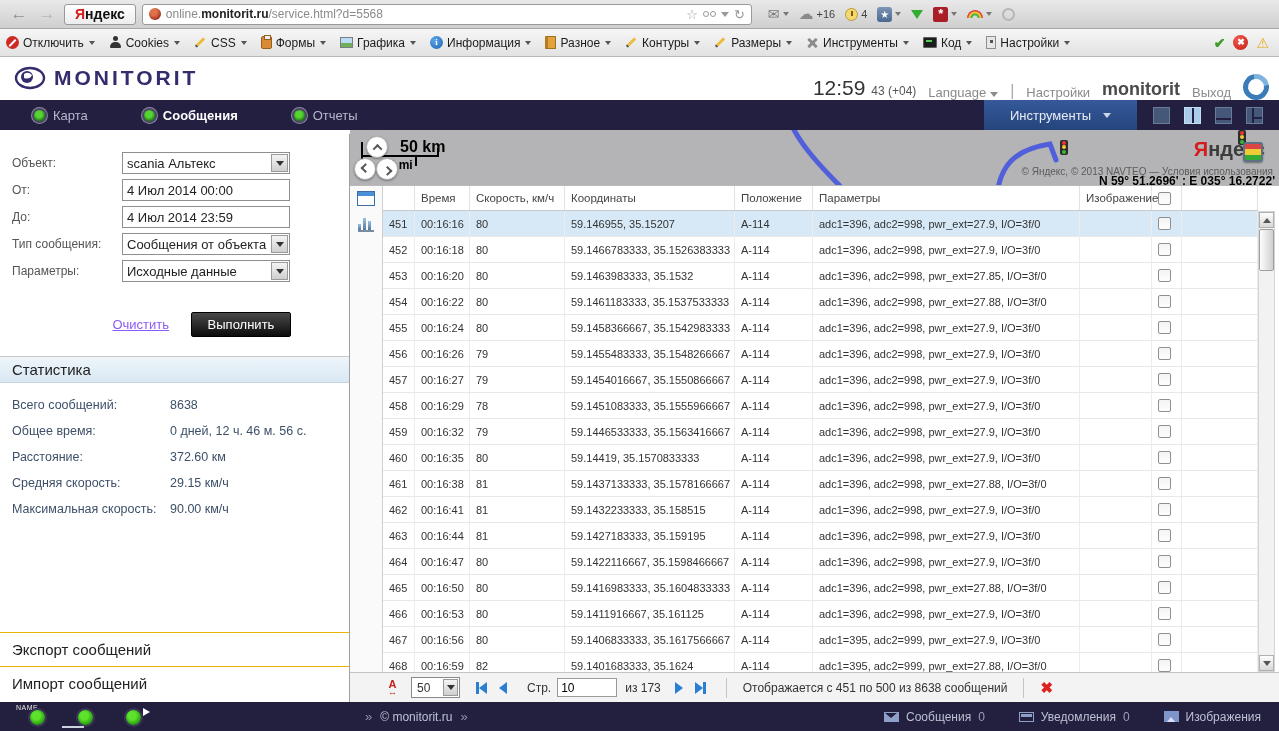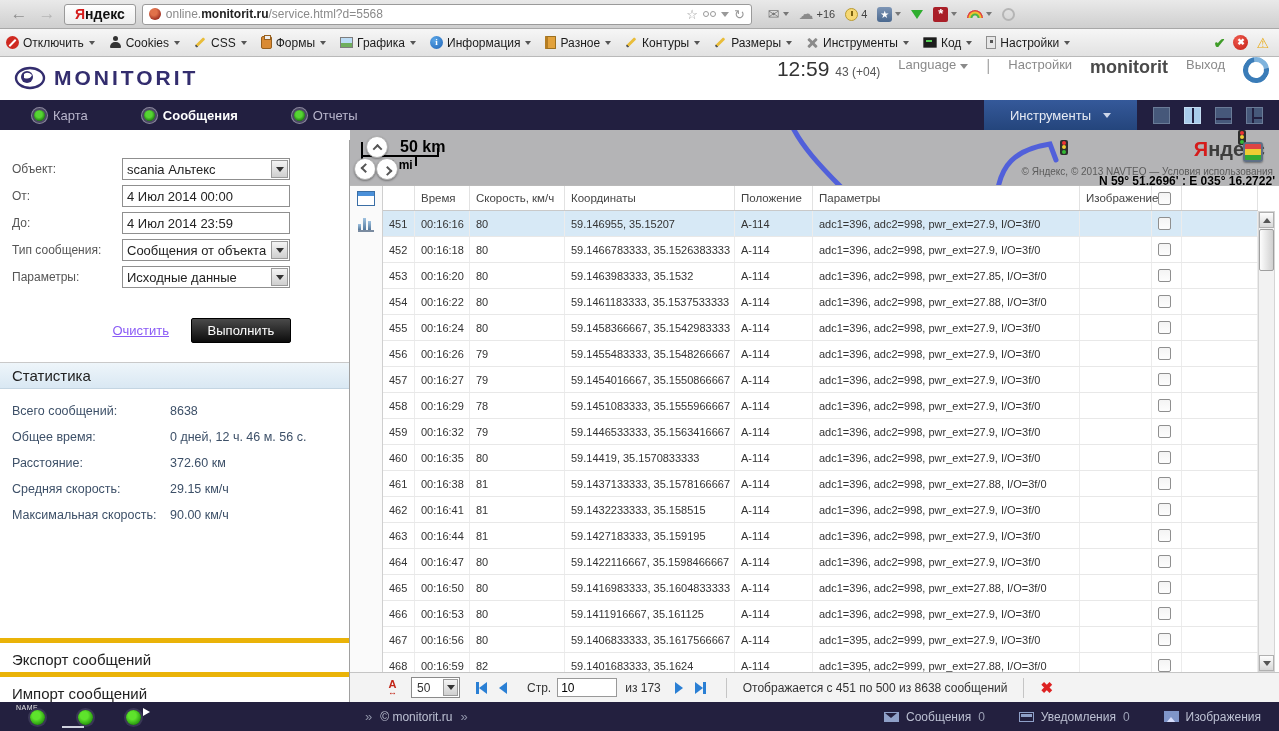--- a/index.html
+++ b/index.html
@@ -69,21 +69,21 @@
   .i-settings:after { content:""; position:absolute; left:3px; top:3px; width:3px; height:3px; background:#555; }
   .dt-status { display:flex; gap:8px; align-items:center; padding-right:4px; }
   .st-ok { color:#3f9c28; font-size:14px; font-weight:bold; }
   .st-err { width:15px; height:15px; border-radius:50%; background:radial-gradient(circle at 35% 30%, #f05a4e, #c21f14); color:#fff; font:bold 9px/15px "Liberation Sans",sans-serif; text-align:center; }
   .st-warn { color:#e8a80f; font-size:14px; }
 
   
   .app-header { position:absolute; left:0; top:57px; width:1279px; height:43px; background:#fff; }
   .logo-wrap { position:absolute; left:14px; top:7px; display:flex; align-items:center; gap:6px; }
   .logo-text { font-size:21px; font-weight:bold; letter-spacing:3px; color:#332d6e; }
-  .hdr-right { position:absolute; right:10px; top:0; height:43px; display:flex; align-items:flex-start; gap:18px; }
+  .hdr-right { position:absolute; right:10px; top:0; height:43px; display:flex; align-items:flex-end; gap:12px; }
   .hdr-time { font-size:21px; color:#333; }
   .hdr-time small { font-size:12px; color:#555; font-weight:normal; }
   .hdr-link { font-size:13px; color:#8a8a8a; }
   .hdr-sep { color:#aaa; }
   .hdr-user { font-size:18px; font-weight:bold; color:#4a4a4a; }
   .hdr-caret { width:0; height:0; border-left:4px solid transparent; border-right:4px solid transparent; border-top:5px solid #8a8a8a; display:inline-block; margin-left:4px; }
   .hdr-logo2 { width:26px; height:26px; border-radius:50%; border:5px solid #3a7cb8; border-top-color:#7fb3dd; transform:rotate(35deg); }
 
   
   .nav-bar { position:absolute; left:0; top:100px; width:1279px; height:30px; background:#221f40; display:flex; align-items:center; }
@@ -96,41 +96,41 @@
   .tools-btn .hdr-caret { border-top-color:#cdd6ea; }
   .layout-icons { display:flex; align-items:center; gap:14px; padding:0 16px; }
   .lay { width:17px; height:17px; border:1px solid #6a7b97; background:#46587a; position:relative; }
   .lay.active { background:#a9cceb; border-color:#c4ddf2; }
   .lay.v-split:after { content:""; position:absolute; left:7px; top:0; width:2px; height:15px; background:#221f40; }
   .lay.h-split:after { content:""; position:absolute; left:0; top:10px; width:15px; height:2px; background:#221f40; }
   .lay.mix:before { content:""; position:absolute; left:5px; top:0; width:2px; height:15px; background:#221f40; }
   .lay.mix:after { content:""; position:absolute; left:7px; top:9px; width:8px; height:2px; background:#221f40; }
 
   
-  .sidebar { position:absolute; left:0; top:140px; width:350px; height:572px; background:#fff; border-right:1px solid #a0a0a0; }
+  .sidebar { position:absolute; left:0; top:134px; width:350px; height:572px; background:#fff; border-right:1px solid #a0a0a0; }
   .form-area { position:absolute; left:0; top:0; right:0; height:222px; padding:18px 12px 0 12px; }
   .form-row { display:flex; align-items:center; height:22px; margin-bottom:5px; }
   .form-label { width:110px; font-size:12px; color:#555; }
   .w-input { width:168px; height:22px; border:1px solid #8f8f8f; background:#fff; font-size:13px; color:#222; padding:0 4px; font-family:"Liberation Sans",sans-serif; }
   .w-select { width:168px; height:22px; border:1px solid #8f8f8f; background:#fff; display:flex; align-items:center; position:relative; }
   .w-select .sel-text { flex:1; font-size:13px; color:#222; padding-left:4px; white-space:nowrap; overflow:hidden; }
   .sel-arrow { width:17px; height:18px; margin:1px; background:linear-gradient(#f4f4f4,#cfcfcf); border:1px solid #9a9a9a; display:flex; align-items:center; justify-content:center; }
   .sel-arrow:after { content:""; width:0; height:0; border-left:4px solid transparent; border-right:4px solid transparent; border-top:5px solid #333; }
   .btn-row { display:flex; align-items:center; justify-content:flex-end; gap:22px; margin-top:30px; padding-right:46px; }
   .link { color:#8b5cf6; font-size:13px; text-decoration:underline; }
   .run-btn { width:100px; height:25px; background:linear-gradient(#4a4a4a,#0c0c0c); color:#fff; font-size:13px;
     border:1px solid #000; border-radius:2px; display:flex; align-items:center; justify-content:center; }
   .stats-area { position:absolute; left:0; top:222px; right:0; }
   .stats-title { height:27px; background:linear-gradient(#eef5fa,#d9e8f3); border-top:1px solid #c9c9c9; border-bottom:1px solid #c4d5e2;
     font-size:15px; color:#222; padding:4px 12px; }
   .stats-rows { padding:9px 12px; }
   .stat-row { display:flex; height:26px; align-items:center; font-size:12.5px; color:#3d5068; }
   .stat-label { width:158px; }
   .bottom-sections { position:absolute; left:0; right:0; bottom:6px; }
-  .section-hdr { border-top:5px solid #eab308; padding:8px 12px; font-size:15px; color:#222; height:34px; }
+  .section-hdr { border-top:1px solid #eab308; padding:8px 12px; font-size:15px; color:#222; height:34px; }
 
   
   .right-panel { position:absolute; left:350px; top:130px; width:929px; height:572px; background:#fff; }
   .map-strip { position:absolute; left:0; top:0; width:929px; height:55px; background:#b4b4b6; overflow:hidden; }
   .scalebar { position:absolute; left:8px; top:4px; color:#000; }
   .scalebar svg { display:block; }
   .scale-km { position:absolute; left:42px; top:4px; font-size:16px; font-weight:bold; }
   .scale-mi { position:absolute; left:24px; top:24px; font-size:12px; font-weight:bold; }
   .pan-circle { position:absolute; width:22px; height:22px; border-radius:50%; background:#fff; border:1px solid #b0b0b0;
     box-shadow:0 1px 2px rgba(0,0,0,.35); display:flex; align-items:center; justify-content:center; }

